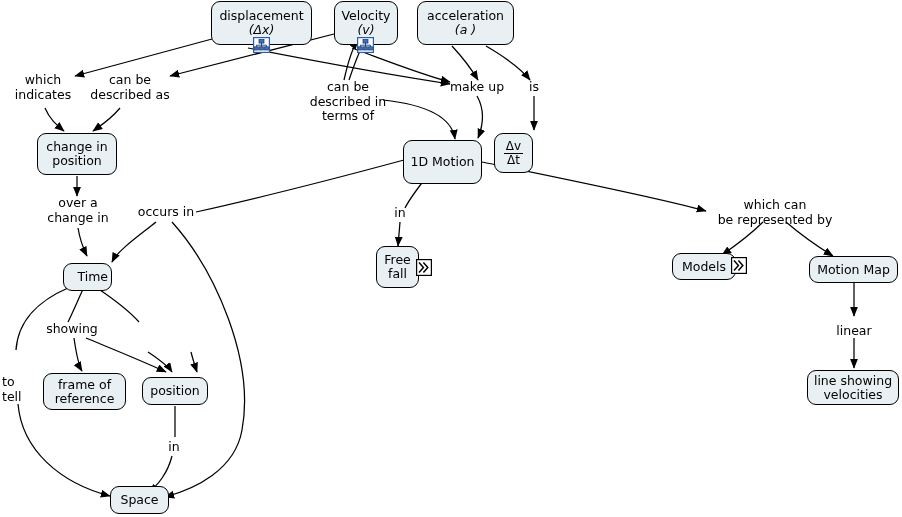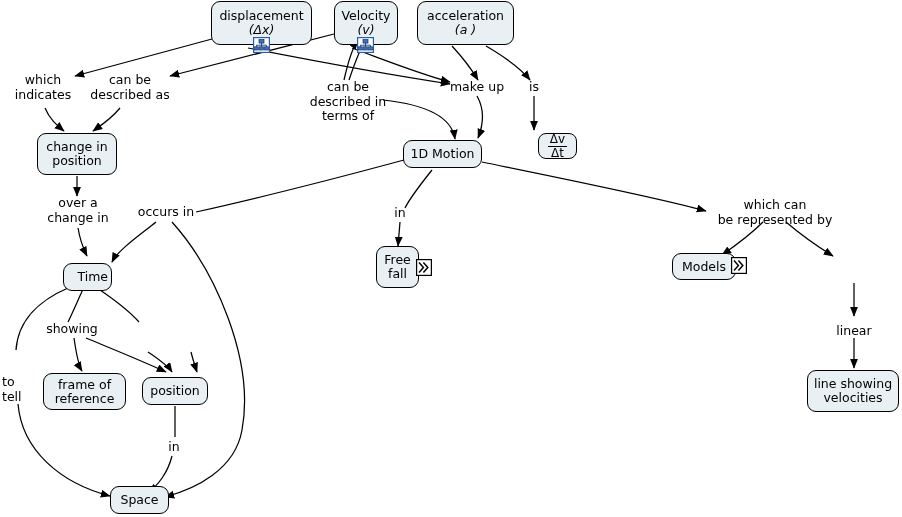--- a/index.html
+++ b/index.html
@@ -195,25 +195,25 @@
     </span>
   </div>
 
   <div class="node" style="left:37px; top:133px; width:80px; height:42px;">
     <span>
       <span class="lbl">change in</span>
       <span class="lbl">position</span>
     </span>
   </div>
 
-  <div class="node" style="left:403px; top:140px; width:79px; height:28px;">
+  <div class="node" style="left:403px; top:140px; width:79px; height:44px;">
     <span class="lbl">1D Motion</span>
   </div>
 
-  <div class="node" style="left:538px; top:133px; width:39px; height:26px;border-radius:8px;">
+  <div class="node" style="left:494px; top:133px; width:39px; height:40px;">
     <span class="frac">
       <span class="num">Δv</span>
       <span class="den">Δt</span>
     </span>
   </div>
 
   <div class="node" style="left:63px; top:263px; width:49px; height:28px;justify-content:flex-end;">
     <span class="lbl">Time</span>
   </div>
 
@@ -231,37 +231,40 @@
 
   <div class="node" style="left:672px; top:253px; width:64px; height:27px;">
     <span class="lbl">Models</span>
   </div>
   <svg class="res-icon" style="left:731px; top:257px;" viewBox="0 0 16 17" xmlns="http://www.w3.org/2000/svg">
     <rect x="0.6" y="0.6" width="14.8" height="15.8" fill="#ffffff" stroke="#000000" stroke-width="1.2"></rect>
     <path d="M3,3.6 L7.4,8.5 L3,13.4" fill="none" stroke="#000000" stroke-width="1.5"></path>
     <path d="M7.4,3.6 L11.8,8.5 L7.4,13.4" fill="none" stroke="#000000" stroke-width="1.5"></path>
   </svg>
 
+  <div class="node" style="left:809px; top:256px; width:89px; height:27px;">
+    <span class="lbl">Motion Map</span>
+  </div>
 
   <div class="node" style="left:43px; top:373px; width:83px; height:37px;">
     <span>
       <span class="lbl">frame of</span>
       <span class="lbl">reference</span>
     </span>
   </div>
 
   <div class="node" style="left:142px; top:377px; width:66px; height:28px;">
     <span class="lbl">position</span>
   </div>
 
   <div class="node" style="left:110px; top:486px; width:59px; height:28px;">
     <span class="lbl">Space</span>
   </div>
 
-  <div class="node" style="left:807px; top:370px; width:92px; height:42px;">
+  <div class="node" style="left:807px; top:370px; width:92px; height:35px;">
     <span>
       <span class="lbl">line showing</span>
       <span class="lbl">velocities</span>
     </span>
   </div>
 
   <div class="link-label" style="left:4px; top:73px; width:78px;">which
 indicates</div>
 
   <div class="link-label" style="left:76px; top:73px; width:108px;">can be

